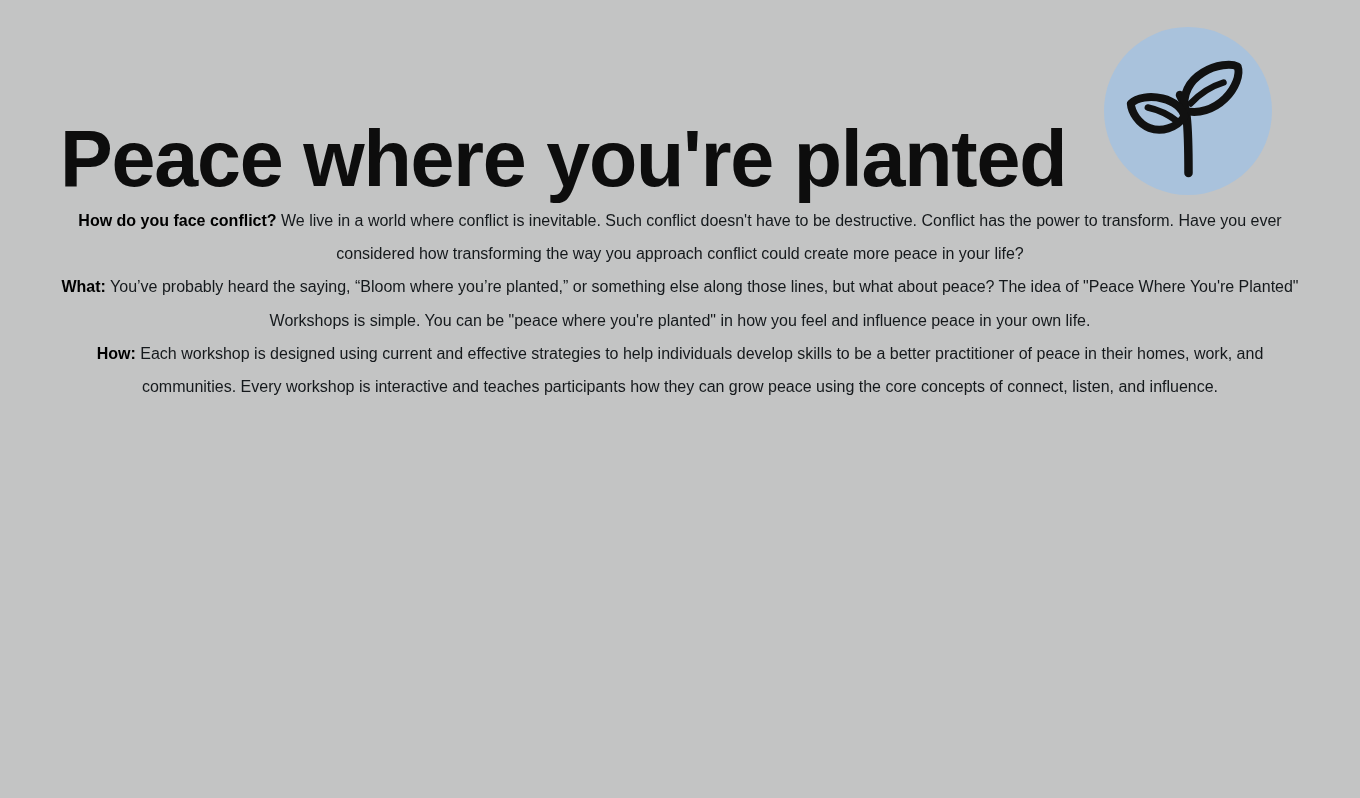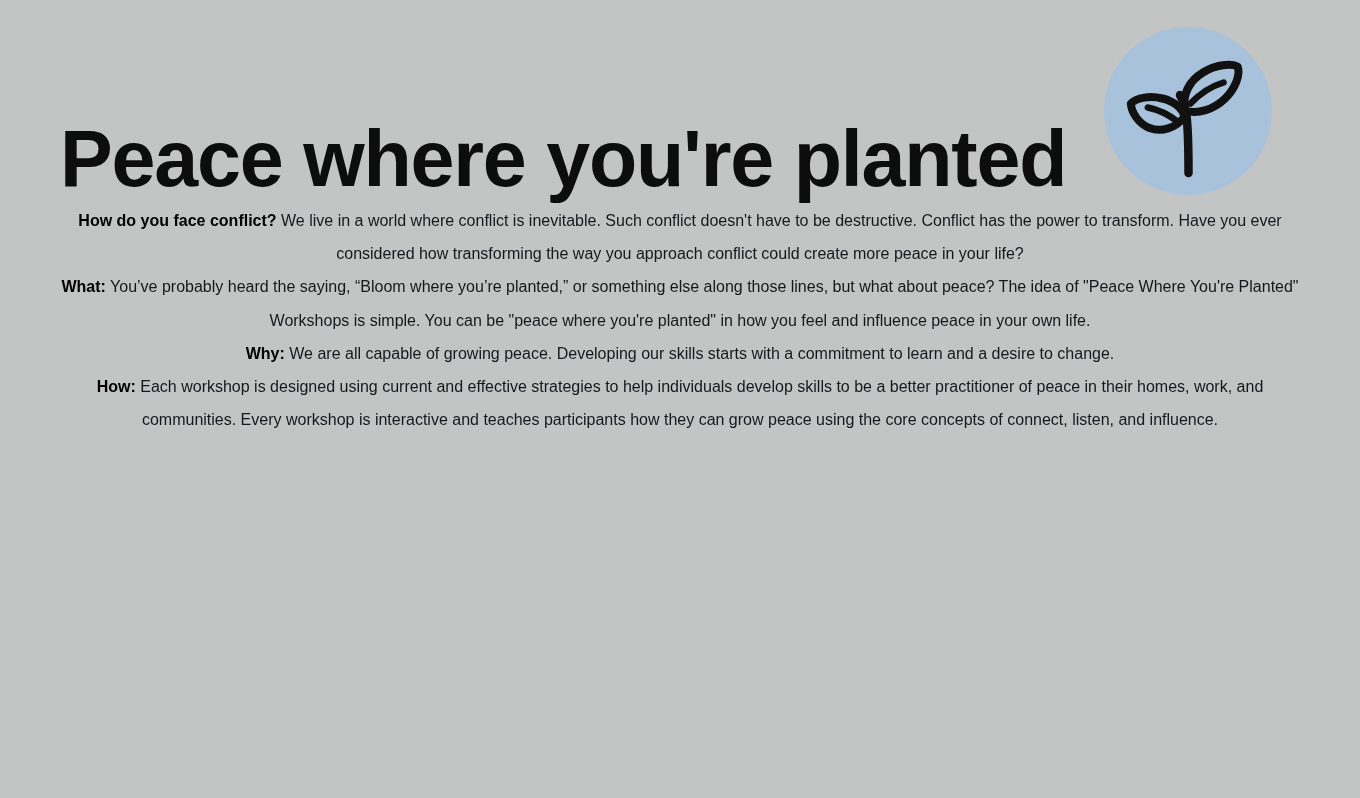--- a/index.html
+++ b/index.html
@@ -112,18 +112,17 @@
   </div>
 
   <h1 id="title">Peace where you're planted</h1>
 
   <div id="body-block">
 
     <p class="para"><span class="lead">How do you face conflict?</span><span class="para-body"> We live in a world where conflict is inevitable.  Such conflict doesn't have to be destructive. Conflict has the power to transform. Have you ever considered how transforming the way you approach conflict could create more peace in your life?</span></p>
 
     <p class="para"><span class="lead">What:</span><span class="para-body"> You’ve probably heard the saying, “Bloom where you’re planted,” or something else along those lines, but what about peace? The idea of "Peace Where You're Planted" Workshops is simple. You can be "peace where you're planted" in how you feel and influence peace in your own life.</span></p>
 
-    <p class="para"><span class="lead">Why:</span><span class="para-body"> We are all capable of growing peace. Developing our skills starts with a commitment to learn and a desire to change.</span></p>
 
     <p class="para"><span class="lead">How:</span><span class="para-body"> Each workshop is designed using current and effective strategies to help individuals develop skills to be a better practitioner of peace in their homes, work, and communities. Every workshop is interactive and teaches participants how they can grow peace using the core concepts of connect, listen, and influence.</span></p>
 
   </div>
 </div>
 
 </body></html>

